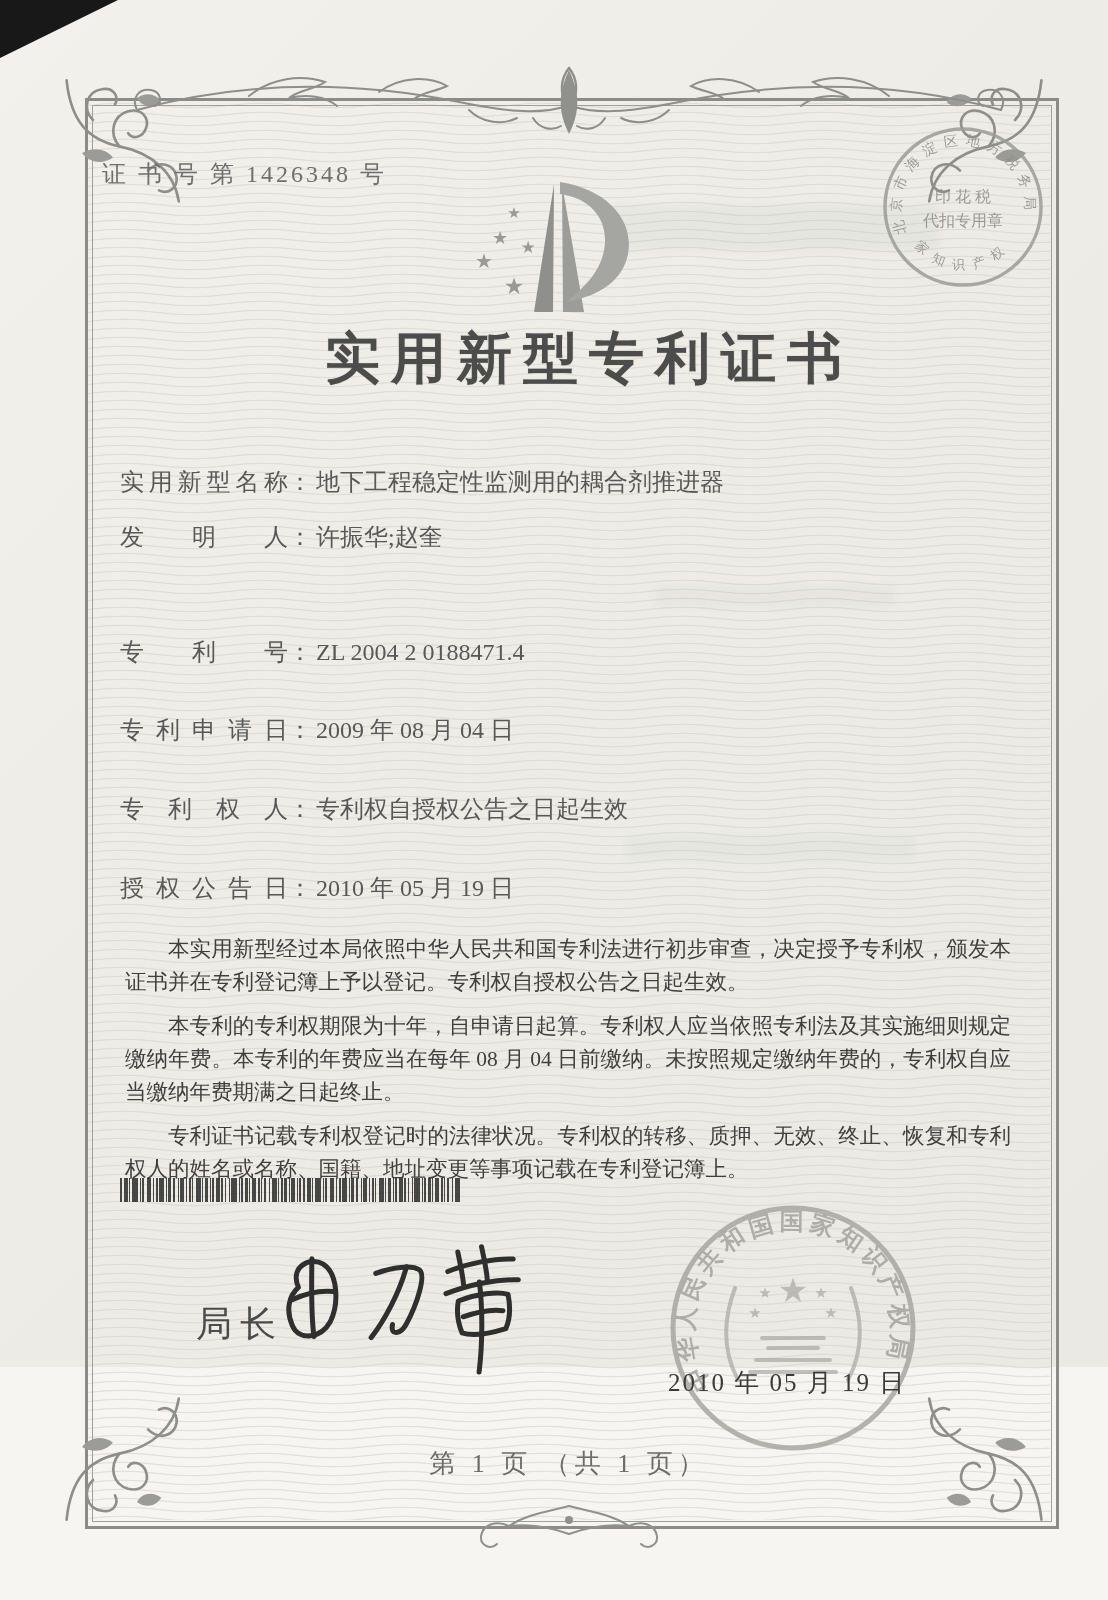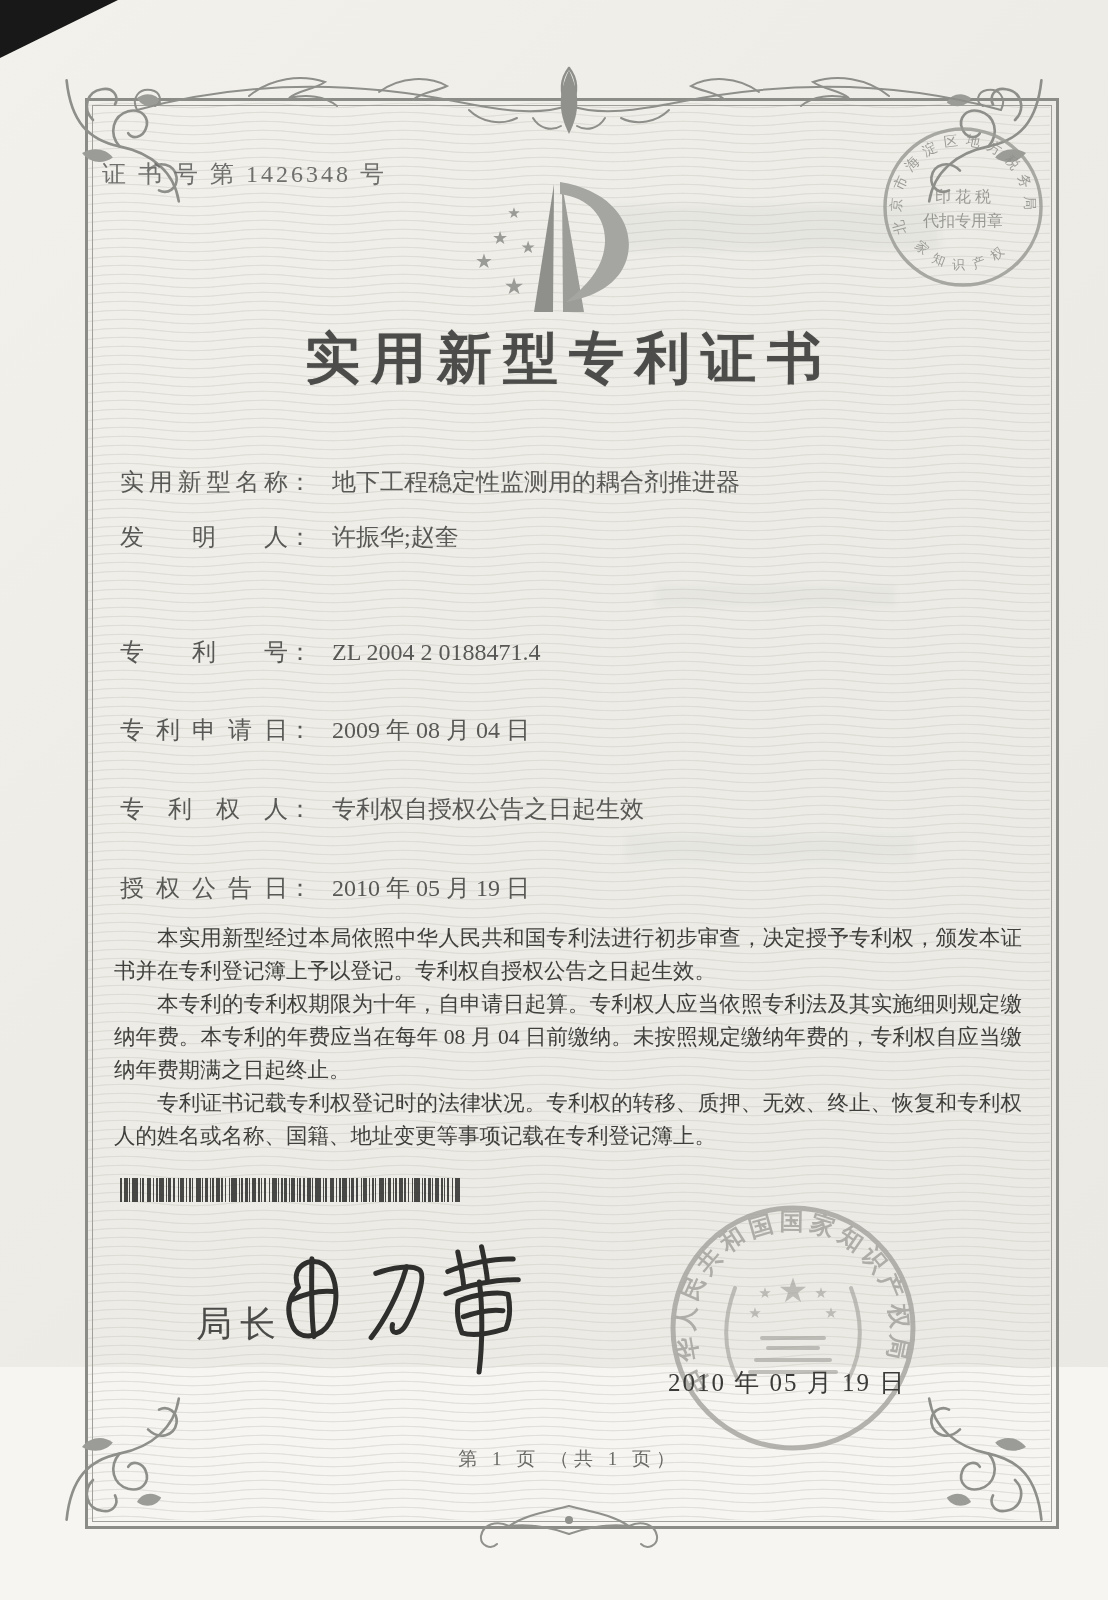--- a/index.html
+++ b/index.html
@@ -30,42 +30,42 @@
   
   .certno{position:absolute;left:102px;top:158px;font-size:24px;color:#6f6f6d;
           letter-spacing:3px;}
   
   .stamp{position:absolute;left:868px;top:112px;width:190px;height:190px;opacity:.85;}
   
   .logo{position:absolute;left:462px;top:178px;width:196px;height:146px;}
   
   .title{position:absolute;left:85px;top:322px;width:968px;margin:0;text-align:center;
          font-size:55px;font-weight:bold;color:#4c4c4a;letter-spacing:11px;
-         text-shadow:0 0 1px rgba(70,70,70,.4);}
+         text-shadow:0 0 1px rgba(70,70,70,.4);padding-left:20px;}
   
   .field{position:absolute;left:120px;font-size:24px;color:#58585六;color:#585856;white-space:nowrap;}
   .flabel{display:inline-block;width:168px;text-align:justify;text-align-last:justify;vertical-align:bottom;}
   .fcolon{display:inline-block;}
-  .fvalue{display:inline-block;margin-left:20px;font-family:Liberation Serif, serif;}
+  .fvalue{display:inline-block;margin-left:4px;font-family:Liberation Serif, serif;}
   .f1{top:466px;} .f2{top:521px;} .f3{top:636px;} .f4{top:714px;} .f5{top:793px;} .f6{top:872px;}
   
   .bodytext{position:absolute;left:114px;top:922px;width:908px;font-size:21.5px;
             line-height:33px;color:#3f3f3d;text-align:justify;}
-  .bodytext p{margin:0;text-indent:2em;}
+  .bodytext p{margin:11px;text-indent:2em;}
   
   .barcode{position:absolute;left:120px;top:1178px;width:340px;height:24px;}
   
   .sigtitle{position:absolute;left:196px;top:1300px;font-size:36px;color:#4b4b49;letter-spacing:8px;}
   .signature{position:absolute;left:262px;top:1240px;width:280px;height:150px;}
   
   .seal{position:absolute;left:638px;top:1180px;width:310px;height:300px;opacity:.8;}
   .sealdate{position:absolute;left:668px;top:1366px;font-size:25px;color:#3a3a38;letter-spacing:2px;}
   
   .footer{position:absolute;left:85px;top:1446px;width:968px;text-align:center;
-          font-size:19px;color:#6b6b68;letter-spacing:5px;}
+          font-size:26px;color:#6b6b68;letter-spacing:5px;}
 </style>
 </head>
 <body>
 
 <div id="paper">
 
   <svg class="waves">
     <defs>
       <pattern id="wv" width="140" height="9" patternUnits="userSpaceOnUse">
         <path d="M0 4.5 Q35 0 70 4.5 T140 4.5" fill="none" stroke="#d4d3cc" stroke-width="1"></path>

